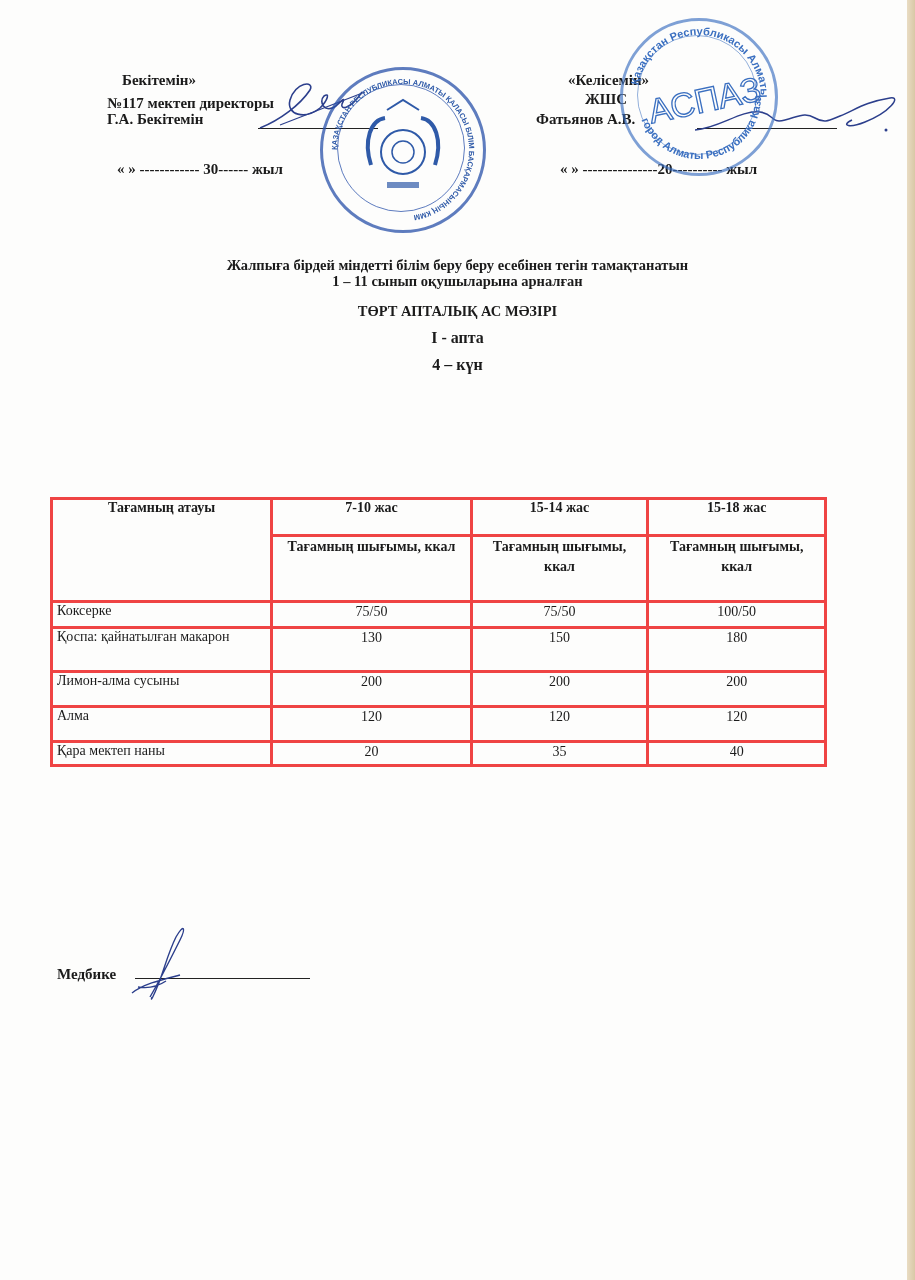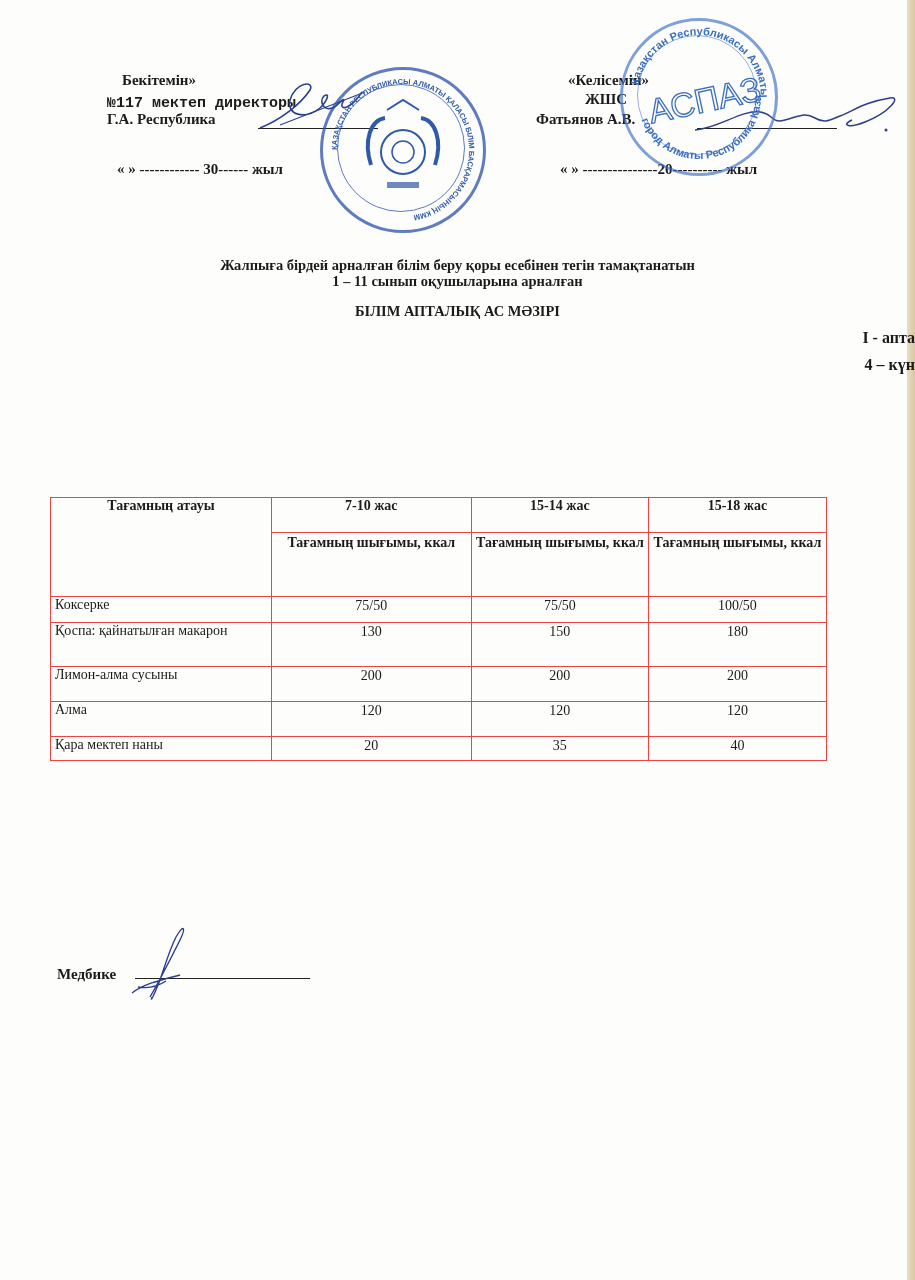--- a/index.html
+++ b/index.html
@@ -11,51 +11,51 @@
   }
   .paper-edge {
     position: absolute; left: 907px; top: 0; width: 8px; height: 1280px;
     background: linear-gradient(to right, #e9dcc3, #d8c8a6);
   }
   .abs { position: absolute; }
   .hdr-text { font-size: 15px; font-weight: bold; line-height: 19px; white-space: nowrap; }
   .sig-line { position: absolute; height: 1px; background: #222; }
   .title-block { position: absolute; left: 0; width: 915px; text-align: center; font-weight: bold; }
   .title-line { font-size: 14.5px; line-height: 17px; }
-  .title-big { font-size: 16px; line-height: 20px; text-align: right; }
+  .title-big { font-size: 16px; line-height: 20px; }
 
   table.menu {
     position: absolute; left: 50px; top: 497px;
     border-collapse: collapse; width: 777px;
     font-family: "Liberation Serif", serif;
     font-size: 14px;
   }
   table.menu td, table.menu th {
-    border: 1px solid #ef4444; padding: 0 4px; vertical-align: top;
+    border: 3px solid #ef4444; padding: 0 4px; vertical-align: top;
   }
   table.menu th { font-weight: bold; text-align: center; font-size: 14px; }
   .col0 { width: 212px; }
   .col1 { width: 192px; }
   .col2 { width: 170px; }
   .col3 { width: 171px; }
   th.name-head { text-align: left; font-weight: normal; vertical-align: middle; padding-left: 5px; }
   th.age { height: 34px; vertical-align: middle; }
   th.sub { height: 63px; line-height: 20px; vertical-align: top; padding-top: 4px; }
   td.name { text-align: left; line-height: 16px; padding-left: 5px; padding-top: 2px; }
   td.val { text-align: center; padding-top: 2px; line-height: 17px; }
   .stamp { position: absolute; border-radius: 50%; border: 3px solid rgba(40,80,170,0.75); }
 </style>
 </head>
 <body>
 
 <div class="paper-edge"></div>
 
 <div class="abs hdr-text" style="left:122px; top:71px;">Бекітемін»</div>
-<div class="abs hdr-text" style="left:107px; top:94px;font-family:Liberation Mono, monospace;">№117 мектеп  директоры</div>
-<div class="abs hdr-text" style="left:107px; top:110px;">Г.А. Республика</div>
+<div class="abs hdr-text" style="left:107px; top:94px;">№117 мектеп  директоры</div>
+<div class="abs hdr-text" style="left:107px; top:110px;">Г.А. Бекітемін</div>
 <div class="sig-line" style="left:258px; top:128px; width:120px;"></div>
 <svg class="abs" style="left:250px; top:70px;" width="120" height="65">
   <path d="M10 58 C 30 50, 50 35, 60 20 C 65 10, 45 12, 40 30 C 36 45, 55 50, 70 38 C 78 30, 80 22, 74 26 C 68 32, 75 44, 86 36 C 92 30, 96 26, 92 34 C 90 40, 100 40, 112 22" fill="none" stroke="#2c3f8c" stroke-width="1.6"></path>
   <path d="M30 55 L 115 22" fill="none" stroke="#2c3f8c" stroke-width="1.2"></path>
 </svg>
 <div class="abs hdr-text" style="left:117px; top:160px;">«    » ------------ 30------ жыл</div>
 
 <div class="stamp" style="left:320px; top:67px; width:160px; height:160px;">
   <div class="stamp" style="left:14px; top:14px; width:126px; height:126px; border-width:1.5px;"></div>
   <svg class="abs" style="left:0; top:0;" width="160" height="160">
@@ -93,23 +93,23 @@
     <text font-size="11" fill="#3a6fc0" font-family="Liberation Sans, sans-serif" font-weight="bold">
       <textPath href="#stampArcR" startOffset="6%">Қазақстан Республикасы Алматы қаласы</textPath>
     </text>
     <text font-size="11" fill="#3a6fc0" font-family="Liberation Sans, sans-serif" font-weight="bold">
       <textPath href="#stampArcR2" startOffset="12%">город Алматы Республика Казахстан</textPath>
     </text>
     <text x="24" y="92" font-size="34" fill="none" stroke="#3a6fc0" stroke-width="1.3" font-family="Liberation Sans, sans-serif" transform="rotate(-12 76 76)">АСПАЗ</text>
   </svg>
 </div>
 
-<div class="title-block title-line" style="top:257px;">Жалпыға бірдей арналған білім беру қоры есебінен тегін тамақтанатын</div>
+<div class="title-block title-line" style="top:257px;">Жалпыға бірдей міндетті білім беру беру есебінен тегін тамақтанатын</div>
 <div class="title-block title-line" style="top:273px;">1 – 11 сынып оқушыларына арналған</div>
-<div class="title-block title-line" style="top:303px;">БІЛІМ АПТАЛЫҚ АС МӘЗІРІ</div>
+<div class="title-block title-line" style="top:303px;">ТӨРТ АПТАЛЫҚ АС МӘЗІРІ</div>
 <div class="title-block title-big" style="top:328px;">I - апта</div>
 <div class="title-block title-big" style="top:355px;">4 – күн</div>
 
 <table class="menu">
   <colgroup>
     <col class="col0">
       <col class="col1">
       <col class="col2">
       <col class="col3">
   </colgroup>

